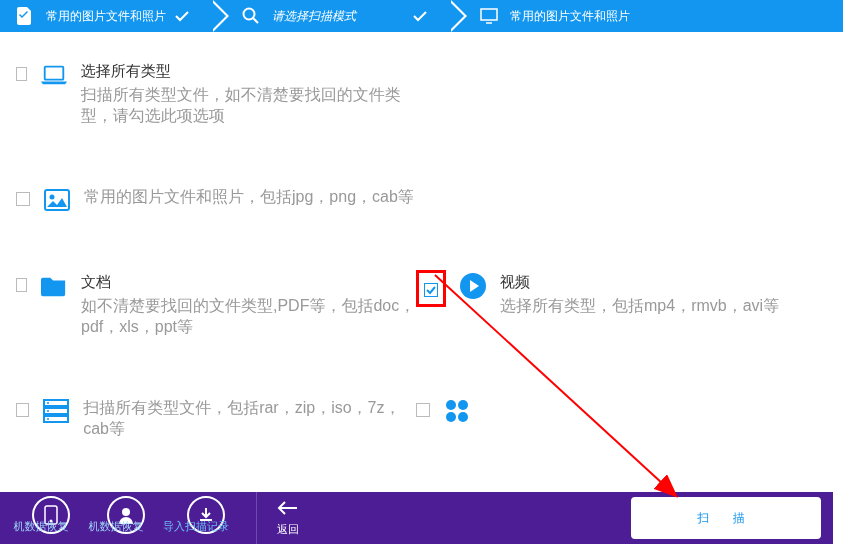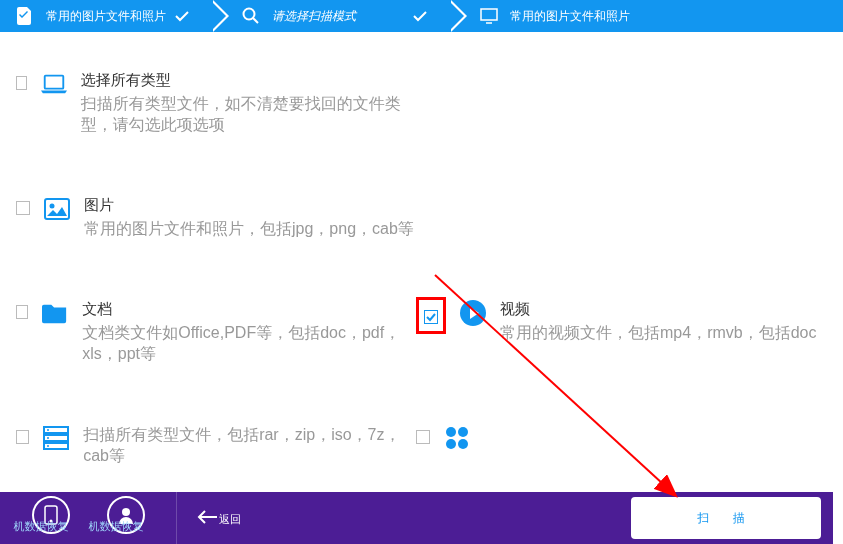--- a/index.html
+++ b/index.html
@@ -7,40 +7,40 @@
     .top-bar { height: 32px; background: #1296f0; display: flex; align-items: center; position: relative; }
     .step { height: 32px; display: flex; align-items: center; color: #fff; font-size: 12px; position: relative; padding: 0 20px 0 16px; }
     .step-icon { width: 18px; height: 18px; margin-right: 12px; display: inline-flex; align-items: center; justify-content: center; }
     .step1 { width: 210px; }
     .step2 { width: 238px; font-style: italic; }
     .step3 { flex: 1; }
     .check { display: inline-flex; align-items: center; justify-content: center; margin-left: auto; }
     .chev { position: absolute; right: -16px; top: 0; width: 0; height: 0; border-top: 16px solid transparent; border-bottom: 16px solid transparent; border-left: 16px solid #1296f0; z-index: 2; }
     .chev-bg { position: absolute; right: -19px; top: 0; width: 0; height: 0; border-top: 16px solid transparent; border-bottom: 16px solid transparent; border-left: 16px solid #fff; z-index: 1; }
 
-    .content { padding: 39px 0 0 16px; }
+    .content { padding: 30px 0 0 16px; }
     .row { display: flex; margin-bottom: 60px; }
     .opt { display: flex; align-items: flex-start; }
     .opt.left { width: 400px; }
     .cb { width: 14px; height: 14px; border: 1px solid #bbb; background: #fff; margin-top: 5px; cursor: pointer; }
     .cb.checked { border-color: #1296f0; display: inline-flex; align-items: center; justify-content: center; }
     .cb.checked svg { display: block; }
     .highlight-box { border: 3px solid #ff0000; padding: 5px; margin-top: -3px; }
     .type-icon { width: 26px; height: 26px; margin: 0 14px; display: inline-flex; align-items: center; justify-content: center; }
     .text-col { }
     .title { font-size: 15px; color: #333; margin-bottom: 4px; }
     .desc { font-size: 16px; color: #999; }
 
     .bottom-bar { position: absolute; bottom: 0; left: 0; right: 10px; height: 52px; background: #4c1d95; display: flex; align-items: center; }
     .circle-btn { width: 38px; height: 38px; border: 2px solid #fff; border-radius: 50%; display: inline-flex; align-items: center; justify-content: center; margin-left: 20px; margin-top: -6px; }
     .circle-label { color: #9ed4fa; font-size: 11px; position: absolute; bottom: 0; white-space: nowrap; }
     .circle-wrap { position: relative; display: flex; flex-direction: column; align-items: center; width: 80px; }
     .circle-wrap:first-child { margin-left: 6px; width: 70px; }
     .divider { width: 1px; height: 56px; background: rgba(255,255,255,0.2); margin-left: 20px; }
-    .back-area { display: flex; flex-direction: row; align-items: center; margin-left: 20px; }
+    .back-area { display: flex; flex-direction: column; align-items: center; margin-left: 20px; }
     .back-arrow { color: #fff; font-size: 18px; }
     .back-label { color: #fff; font-size: 11px; margin-top: 2px; }
     .scan-btn { margin-left: auto; margin-right: 12px; width: 190px; height: 42px; background: #fff; color: #1296f0; font-size: 12px; letter-spacing: 10px; display: flex; align-items: center; justify-content: center; cursor: pointer; border-radius: 4px; }
 
     .arrow-line { position: absolute; top: 270px; left: 430px; width: 280px; height: 240px; pointer-events: none; z-index: 5; }
   </style>
 </head>
 <body>
 
 <div class="top-bar">
@@ -108,56 +108,55 @@
     <div class="opt left">
       <span class="cb"></span>
       <span class="type-icon">
         <svg width="26" height="22" viewBox="0 0 26 22">
             <rect x="1" y="1" width="24" height="20" stroke="#1296f0" stroke-width="2" fill="none" rx="2"></rect>
             <circle cx="8" cy="8" r="2.5" fill="#1296f0"></circle>
             <path d="M3 18l6-6 4 4 5-7 5 9z" fill="#1296f0"></path>
           </svg>
       </span>
       <div class="text-col">
-        <div class="title">图片</div>
         <div class="desc">常用的图片文件和照片，包括jpg，png，cab等</div>
       </div>
     </div>
   </div>
 
   <div class="row">
     <div class="opt left">
       <span class="cb"></span>
       <span class="type-icon">
         <svg width="28" height="22" viewBox="0 0 28 22">
             <path d="M2 2h8l3 3h13v15a2 2 0 0 1-2 2H2a2 2 0 0 1-2-2V4a2 2 0 0 1 2-2z" fill="#1296f0"></path>
           </svg>
       </span>
       <div class="text-col">
         <div class="title">文档</div>
-        <div class="desc">文档类文件如Office,PDF等，包括doc，pdf，xls，ppt等</div>
+        <div class="desc">如不清楚要找回的文件类型,PDF等，包括doc，pdf，xls，ppt等</div>
       </div>
     </div>
     <div class="opt">
       <span class="highlight-box">
         <span class="cb checked">
           <svg width="10" height="10" viewBox="0 0 10 10">
               <path stroke="#1296f0" stroke-width="2" fill="none" d="M1 5l3 3 5-6"></path>
             </svg>
         </span>
       </span>
       <span class="type-icon">
         <svg width="26" height="26" viewBox="0 0 26 26">
             <circle cx="13" cy="13" r="13" fill="#1296f0"></circle>
             <path d="M10 7l9 6-9 6z" fill="#fff"></path>
           </svg>
       </span>
       <div class="text-col">
         <div class="title">视频</div>
-        <div class="desc">常用的视频文件，包括mp4，rmvb，包括doc</div>
+        <div class="desc">选择所有类型，包括mp4，rmvb，avi等</div>
       </div>
     </div>
   </div>
 
   <div class="row">
     <div class="opt left">
       <span class="cb"></span>
       <span class="type-icon">
         <svg width="26" height="24" viewBox="0 0 26 24">
             <rect x="1" y="1" width="24" height="6" stroke="#1296f0" stroke-width="2" fill="none"></rect>
@@ -207,20 +206,28 @@
   </div>
   <div class="circle-wrap">
     <span class="circle-btn">
       <svg width="18" height="18" viewBox="0 0 18 18">
           <circle cx="9" cy="6" r="4" fill="#fff"></circle>
           <path d="M2 18a7 7 0 0 1 14 0z" fill="#fff"></path>
         </svg>
     </span>
     <span class="circle-label">机数据恢复</span>
   </div>
+  <div class="circle-wrap">
+    <span class="circle-btn">
+      <svg width="18" height="18" viewBox="0 0 18 18">
+          <path d="M9 2v9M5 7l4 4 4-4M3 14h12" stroke="#fff" stroke-width="2" fill="none"></path>
+        </svg>
+    </span>
+    <span class="circle-label" style="color:#6bbef7;">导入扫描记录</span>
+  </div>
   <div class="divider"></div>
   <div class="back-area">
     <span class="back-arrow">
       <svg width="22" height="14" viewBox="0 0 22 14">
           <path d="M8 1L2 7l6 6M2 7h18" stroke="#fff" stroke-width="2" fill="none"></path>
         </svg>
     </span>
     <span class="back-label">返回</span>
   </div>
   <div class="scan-btn">

